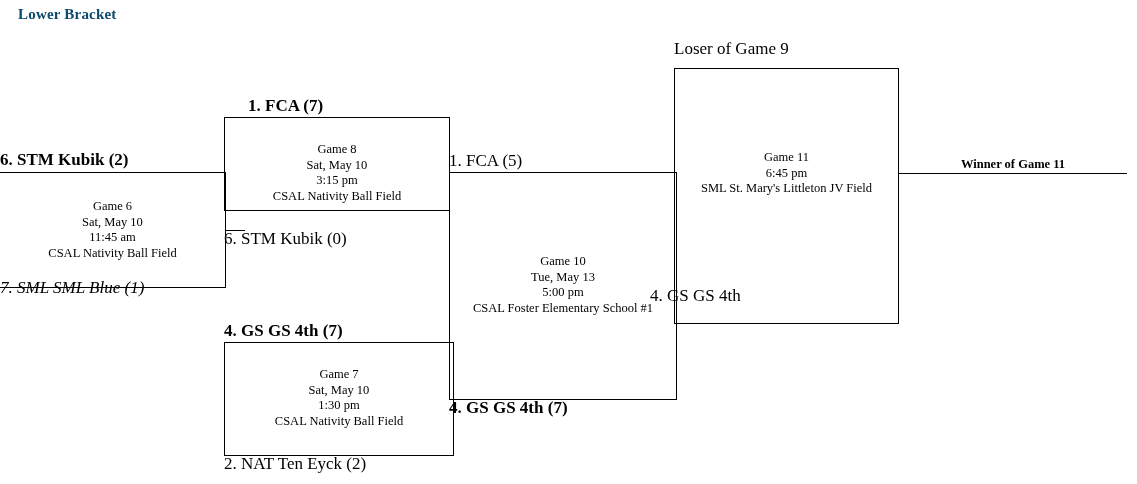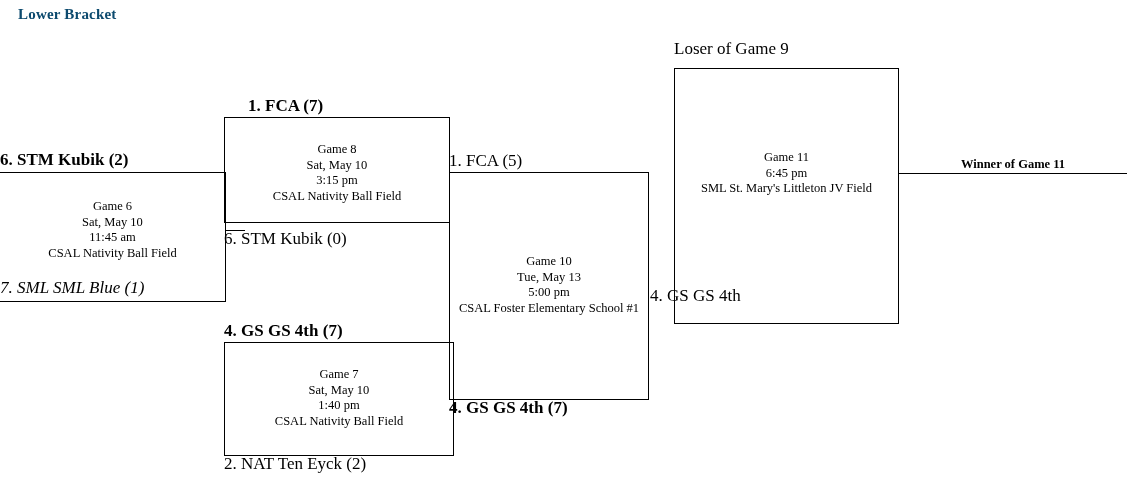--- a/index.html
+++ b/index.html
@@ -75,62 +75,62 @@
     text-align: center;
   }
 </style>
 </head>
 <body>
 
 <div id="bracket-title">Lower Bracket</div>
 
 <div class="slot bold" style="left:0px; top:153px;">6. STM Kubik (2)</div>
 
-<div class="game-box no-left" style="left:0px; top:172px; width:226px; height:130px;">
+<div class="game-box no-left" style="left:0px; top:172px; width:226px; height:116px;">
   <div class="game-info" style="top:26px;">
     <div>Game 6</div>
     <div>Sat, May 10</div>
     <div>11:45 am</div>
     <div>CSAL Nativity Ball Field</div>
   </div>
 </div>
 
 <div class="slot" style="left:0px; top:281px;font-style:italic;">7. SML SML Blue (1)</div>
 
 <div class="hline" style="left:225px; top:230px; width:20px;"></div>
 
 <div class="slot bold" style="left:224px; top:99px;margin-left:24px;">1. FCA (7)</div>
 
-<div class="game-box" style="left:224px; top:117px; width:226px; height:106px;">
+<div class="game-box" style="left:224px; top:117px; width:226px; height:94px;">
   <div class="game-info" style="top:24px;">
     <div>Game 8</div>
     <div>Sat, May 10</div>
     <div>3:15 pm</div>
     <div>CSAL Nativity Ball Field</div>
   </div>
 </div>
 
 <div class="slot" style="left:224px; top:232px;">6. STM Kubik (0)</div>
 
 <div class="slot bold" style="left:224px; top:324px;">4. GS GS 4th (7)</div>
 
 <div class="game-box" style="left:224px; top:342px; width:230px; height:114px;">
   <div class="game-info" style="top:24px;">
     <div>Game 7</div>
     <div>Sat, May 10</div>
-    <div>1:40 pm</div>
+    <div>1:30 pm</div>
     <div>CSAL Nativity Ball Field</div>
   </div>
 </div>
 
 <div class="slot" style="left:224px; top:457px;text-align:center;">2. NAT Ten Eyck (2)</div>
 
 <div class="slot" style="left:449px; top:154px;">1. FCA (5)</div>
 
-<div class="game-box" style="left:449px; top:172px; width:200px; height:228px;">
+<div class="game-box" style="left:449px; top:172px; width:228px; height:228px;">
   <div class="game-info" style="top:81px;">
     <div>Game 10</div>
     <div>Tue, May 13</div>
     <div>5:00 pm</div>
     <div>CSAL Foster Elementary School #1</div>
   </div>
 </div>
 
 <div class="slot bold" style="left:449px; top:401px;">4. GS GS 4th (7)</div>
 

